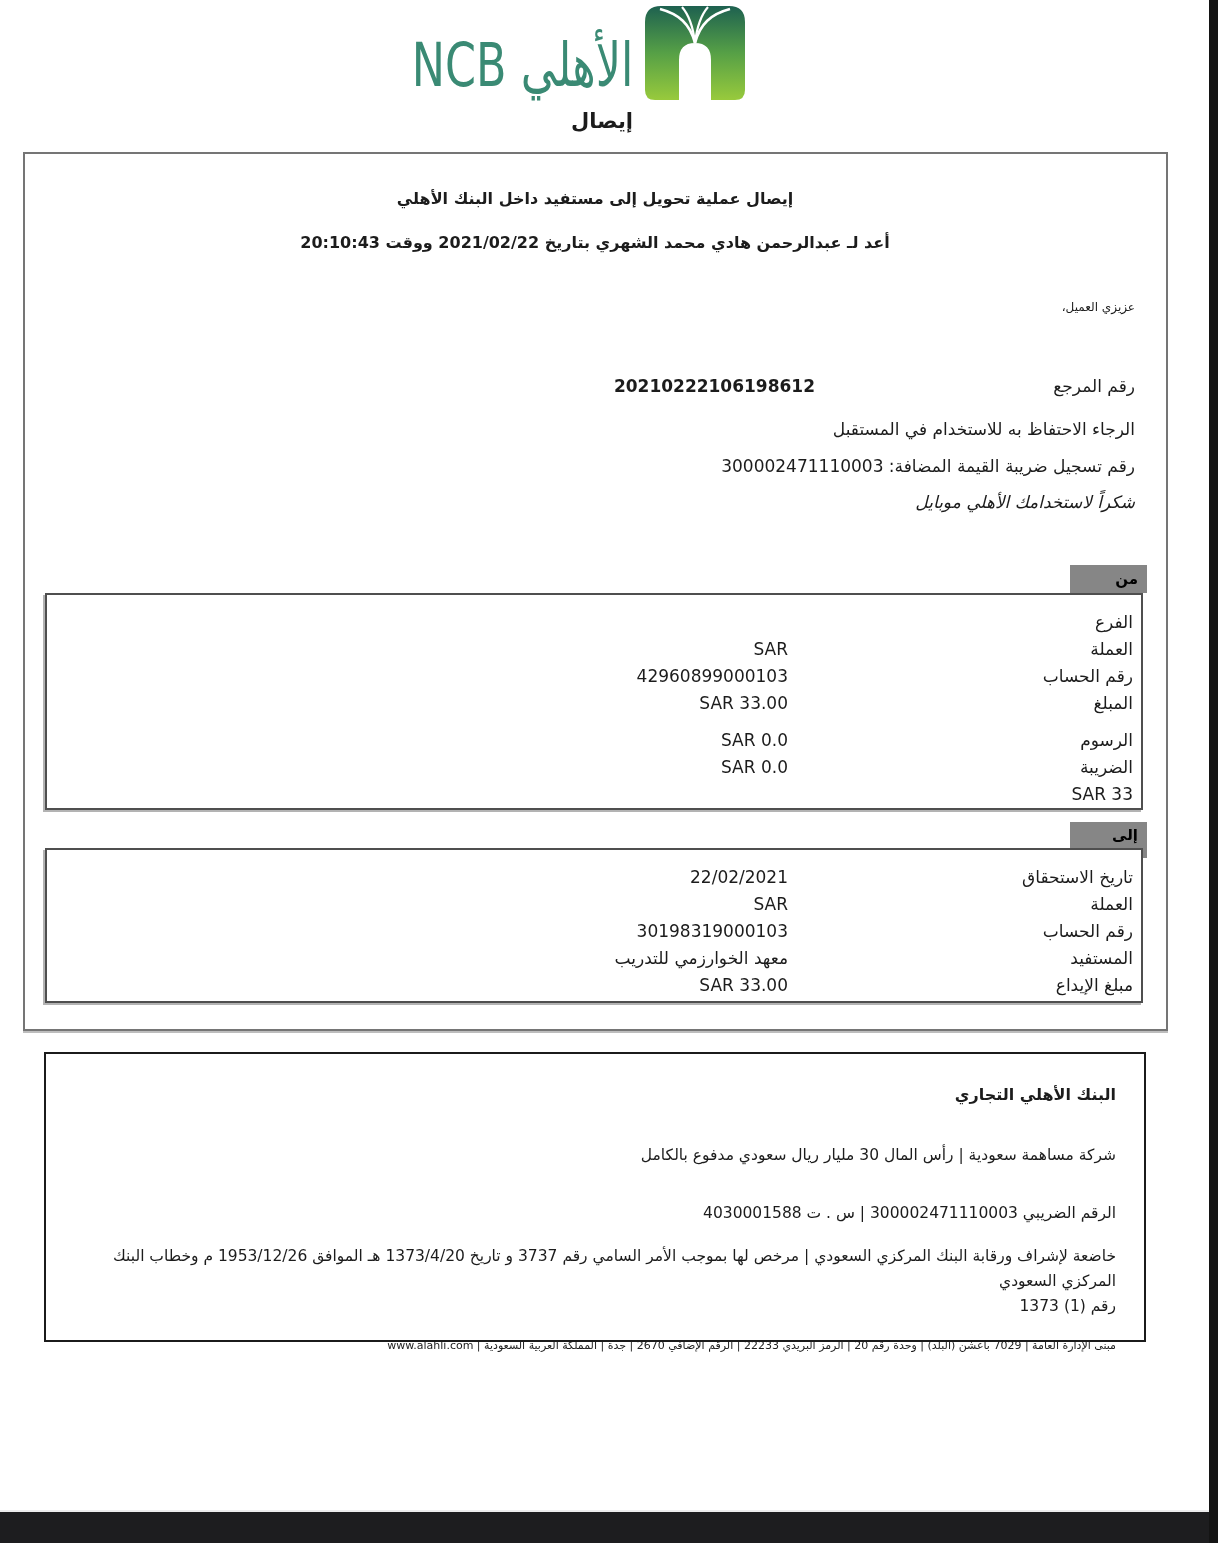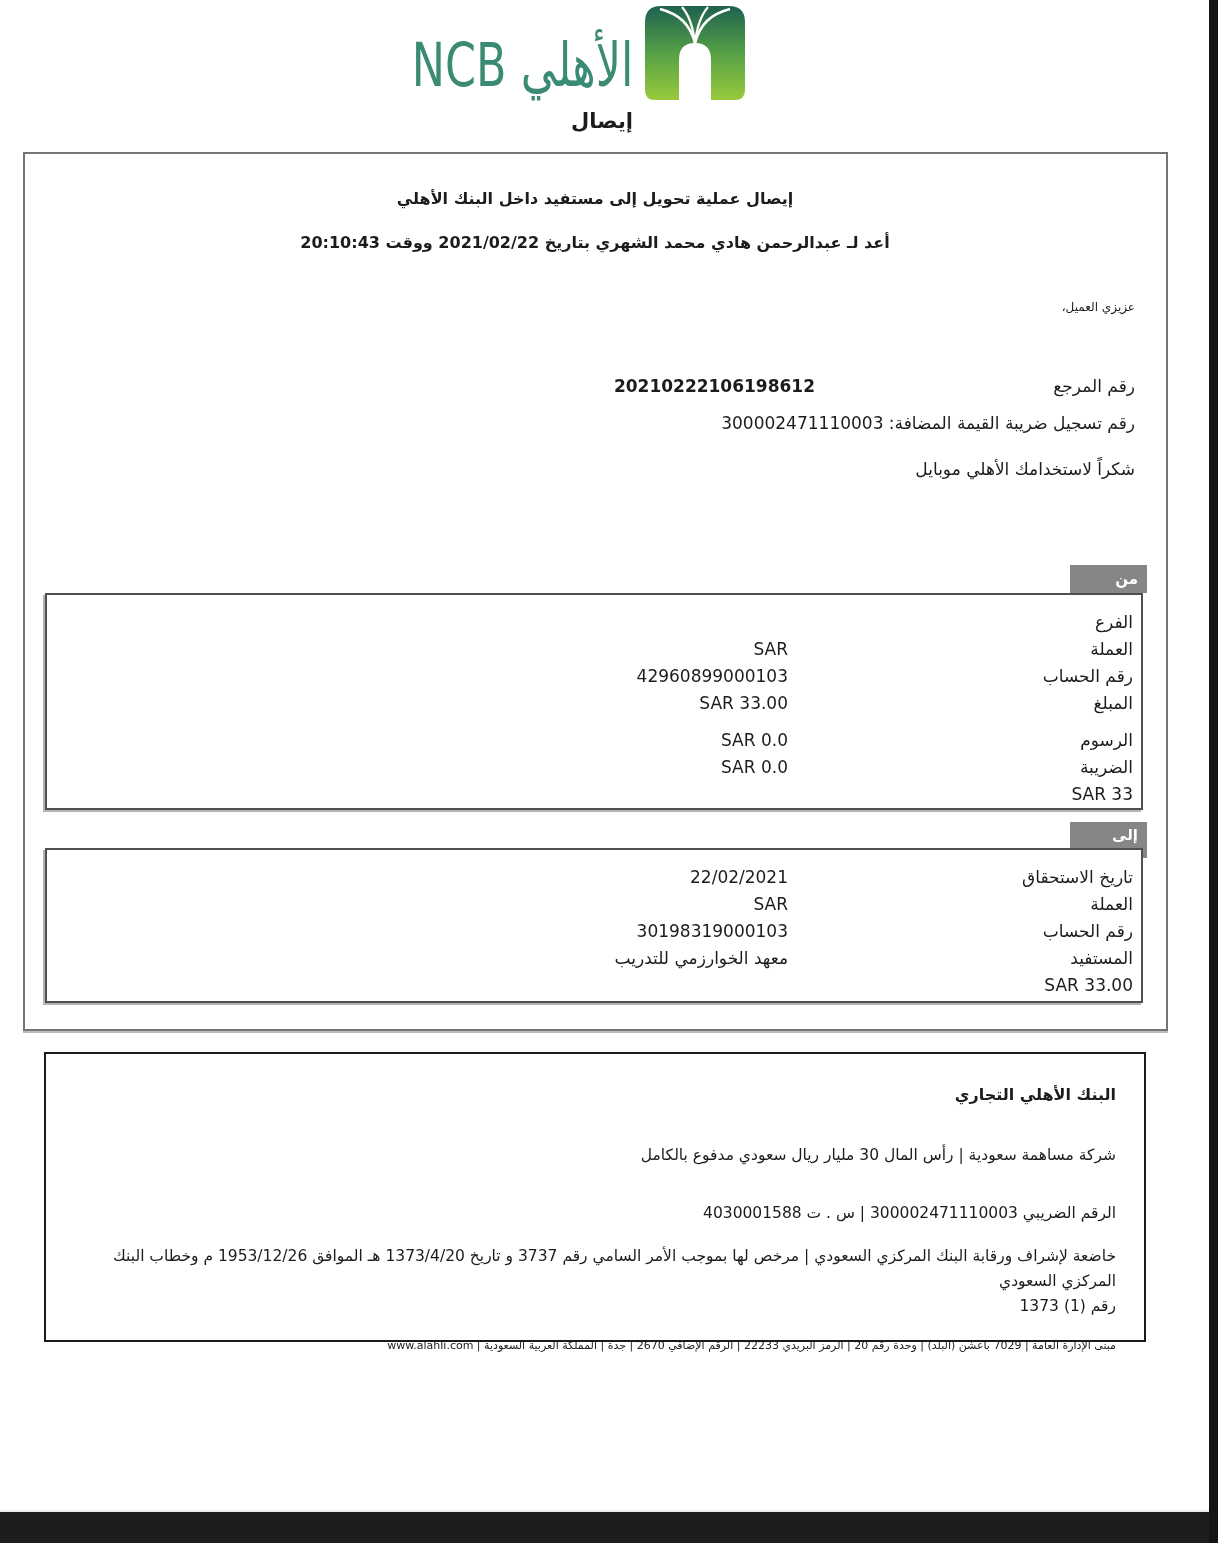--- a/index.html
+++ b/index.html
@@ -26,24 +26,24 @@
   }
   .doc-title{text-align:center;font-weight:bold;font-size:16px;line-height:22px;}
   .doc-title2{margin-top:22px;}
   .greeting{margin-top:42px;font-size:12px;line-height:22px;}
   .ref-row{margin-top:57px;display:flex;font-size:17px;line-height:22px;}
   .ref-label{width:320px;text-align:right;}
   .ref-value{flex:1;text-align:right;font-weight:bold;}
   .note{font-size:17px;line-height:22px;}
   .keep-note{margin-top:21px;}
   .vat-line{margin-top:15px;}
-  .thanks-line{margin-top:24px;}
+  .thanks-line{margin-top:14px;font-style:italic;}
   
   .sec-tab{
-    position:absolute;right:19px;width:77px;background:#868686;color:#ffffff;
+    position:absolute;right:19px;width:77px;background:#868686;color:#000000;
     font-weight:bold;font-size:15px;text-align:right;padding-right:9px;box-sizing:border-box;
   }
   .from-tab{top:411px;height:28px;line-height:28px;}
   .to-tab{top:668px;height:36px;line-height:26px;}
   .sec-box{
     position:absolute;left:20px;right:23px;box-sizing:border-box;background:#fff;
     border:2px solid #4f4f4f;box-shadow:-2px 2px 0 #b3b3b3;
     padding:14px 8px 0 10px;
   }
   .from-box{top:439px;height:217px;}
@@ -89,20 +89,21 @@
   <div class="main-box">
     <div class="doc-title">إيصال عملية تحويل إلى مستفيد داخل البنك الأهلي</div>
     <div class="doc-title doc-title2">أعد لـ عبدالرحمن هادي محمد الشهري بتاريخ 2021/02/22 ووقت 20:10:43</div>
     <div class="greeting">عزيزي العميل،</div>
 
     <div class="ref-row">
       <div class="ref-label">رقم المرجع</div>
       <div class="ref-value">20210222106198612</div>
     </div>
 
+    <div class="note keep-note">الرجاء الاحتفاظ به للاستخدام في المستقبل</div>
     <div class="note vat-line">رقم تسجيل ضريبة القيمة المضافة: 300002471110003</div>
     <div class="note thanks-line">شكراً لاستخدامك الأهلي موبايل</div>
 
     <div class="sec-tab from-tab">من</div>
     <div class="sec-box from-box">
       <div class="d-row">
         <div class="d-label">الفرع</div>
         <div class="d-value"></div>
       </div>
       <div class="d-row">
@@ -142,20 +143,21 @@
       </div>
       <div class="d-row">
         <div class="d-label">رقم الحساب</div>
         <div class="d-value">30198319000103</div>
       </div>
       <div class="d-row">
         <div class="d-label">المستفيد</div>
         <div class="d-value">معهد الخوارزمي للتدريب</div>
       </div>
       <div class="d-row">
+        <div class="d-label">مبلغ الإيداع</div>
         <div class="d-value">33.00 SAR</div>
       </div>
     </div>
   </div>
 
   <div class="footer-box">
     <div class="bank-name">البنك الأهلي التجاري</div>
     <div class="f-line1">شركة مساهمة سعودية | رأس المال 30 مليار ريال سعودي مدفوع بالكامل</div>
     <div class="f-line2">الرقم الضريبي 300002471110003 | س . ت 4030001588</div>
     <div class="f-line3">خاضعة لإشراف ورقابة البنك المركزي السعودي | مرخص لها بموجب الأمر السامي رقم 3737 و تاريخ 1373/4/20 هـ الموافق 1953/12/26 م وخطاب البنك المركزي السعودي

